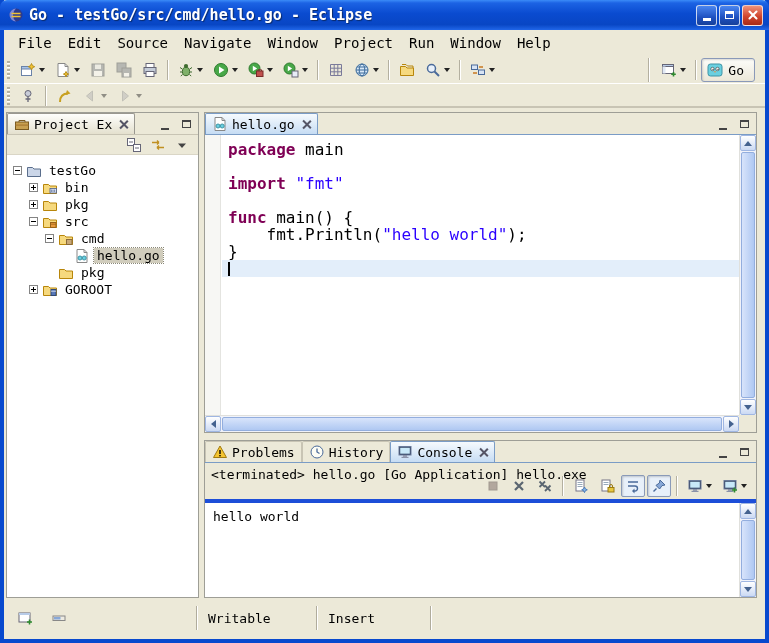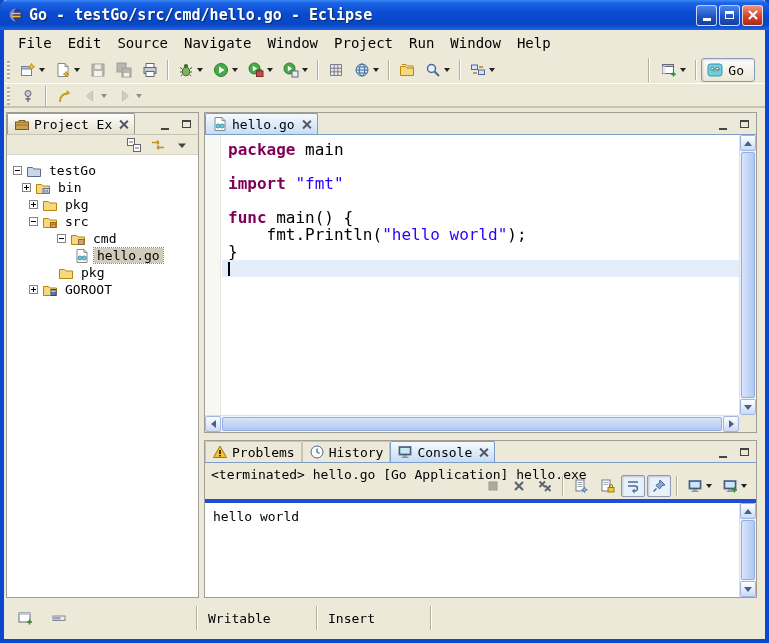--- a/index.html
+++ b/index.html
@@ -392,34 +392,34 @@
         <span class="tbtn">
           <span class="icon"><svg xmlns="http://www.w3.org/2000/svg" width="16" height="16" viewBox="0 0 16 16">
               <path d="M4 6.5h8L8 11z" fill="#444"></path>
             </svg></span>
         </span>
       </div>
     <div class="tree" id="tree">
         <div class="trow" style="padding-left: 6px;"><span class="texp minus"></span><span class="ticon"><svg xmlns="http://www.w3.org/2000/svg" width="16" height="16" viewBox="0 0 16 16">
               <path d="M1.5 4.5h5L8 6h6.5v7.5h-13z" fill="#CBD6E8" stroke="#5A6E8C"></path>
             </svg></span><span class="tlabel">testGo</span></div>
-        <div class="trow" style="padding-left: 15px;"><span class="texp plus"></span><span class="ticon"><svg xmlns="http://www.w3.org/2000/svg" width="16" height="16" viewBox="0 0 16 16">
+        <div class="trow" style="padding-left: 22px;"><span class="texp plus"></span><span class="ticon"><svg xmlns="http://www.w3.org/2000/svg" width="16" height="16" viewBox="0 0 16 16">
               <path d="M1.5 4.5h5L8 6h6.5v7.5h-13z" fill="#F6D97E" stroke="#B8860B"></path>
               <rect x="8" y="8.5" width="6.5" height="4.5" fill="#E8EEFA" stroke="#4A5E8C" stroke-width=".8"></rect>
               <path d="M9.3 9.5v2.5M11 9.5v2.5M12.7 9.5v2.5" stroke="#4A5E8C" stroke-width=".8"></path>
             </svg></span><span class="tlabel">bin</span></div>
         <div class="trow" style="padding-left: 22px;"><span class="texp plus"></span><span class="ticon"><svg xmlns="http://www.w3.org/2000/svg" width="16" height="16" viewBox="0 0 16 16">
               <path d="M1.5 4.5h5L8 6h6.5v7.5h-13z" fill="#F6D97E" stroke="#B8860B"></path>
             </svg></span><span class="tlabel">pkg</span></div>
         <div class="trow" style="padding-left: 22px;"><span class="texp minus"></span><span class="ticon"><svg xmlns="http://www.w3.org/2000/svg" width="16" height="16" viewBox="0 0 16 16">
               <path d="M1.5 4.5h5L8 6h6.5v7.5h-13z" fill="#F6D97E" stroke="#B8860B"></path>
               <rect x="8.5" y="8.5" width="5.5" height="5" fill="#E89A3C" stroke="#9A6218"></rect>
               <path d="M8.5 10.2h5.5" stroke="#9A6218" stroke-width=".8"></path>
             </svg></span><span class="tlabel">src</span></div>
-        <div class="trow" style="padding-left: 50px;"><span class="texp minus"></span><span class="ticon"><svg xmlns="http://www.w3.org/2000/svg" width="16" height="16" viewBox="0 0 16 16">
+        <div class="trow" style="padding-left: 38px;"><span class="texp minus"></span><span class="ticon"><svg xmlns="http://www.w3.org/2000/svg" width="16" height="16" viewBox="0 0 16 16">
               <path d="M1.5 4.5h5L8 6h6.5v7.5h-13z" fill="#F6D97E" stroke="#B8860B"></path>
               <rect x="8.5" y="8.5" width="5.5" height="5" fill="#C8A878" stroke="#8A6A3A"></rect>
             </svg></span><span class="tlabel">cmd</span></div>
         <div class="trow selected" style="padding-left: 54px;"><span class="texp-spacer"></span><span class="ticon"><svg xmlns="http://www.w3.org/2000/svg" width="16" height="16" viewBox="0 0 16 16">
               <path d="M3 1.5h7l3 3v10H3z" fill="#fff" stroke="#888"></path>
               <path d="M10 1.5v3h3" fill="none" stroke="#888"></path>
               <circle cx="6" cy="10" r="2" fill="#6AD0E0" stroke="#3E93A5"></circle>
               <circle cx="10.2" cy="10" r="2" fill="#6AD0E0" stroke="#3E93A5"></circle>
             </svg></span><span class="tlabel">hello.go</span></div>
         <div class="trow" style="padding-left: 38px;"><span class="texp-spacer"></span><span class="ticon"><svg xmlns="http://www.w3.org/2000/svg" width="16" height="16" viewBox="0 0 16 16">

